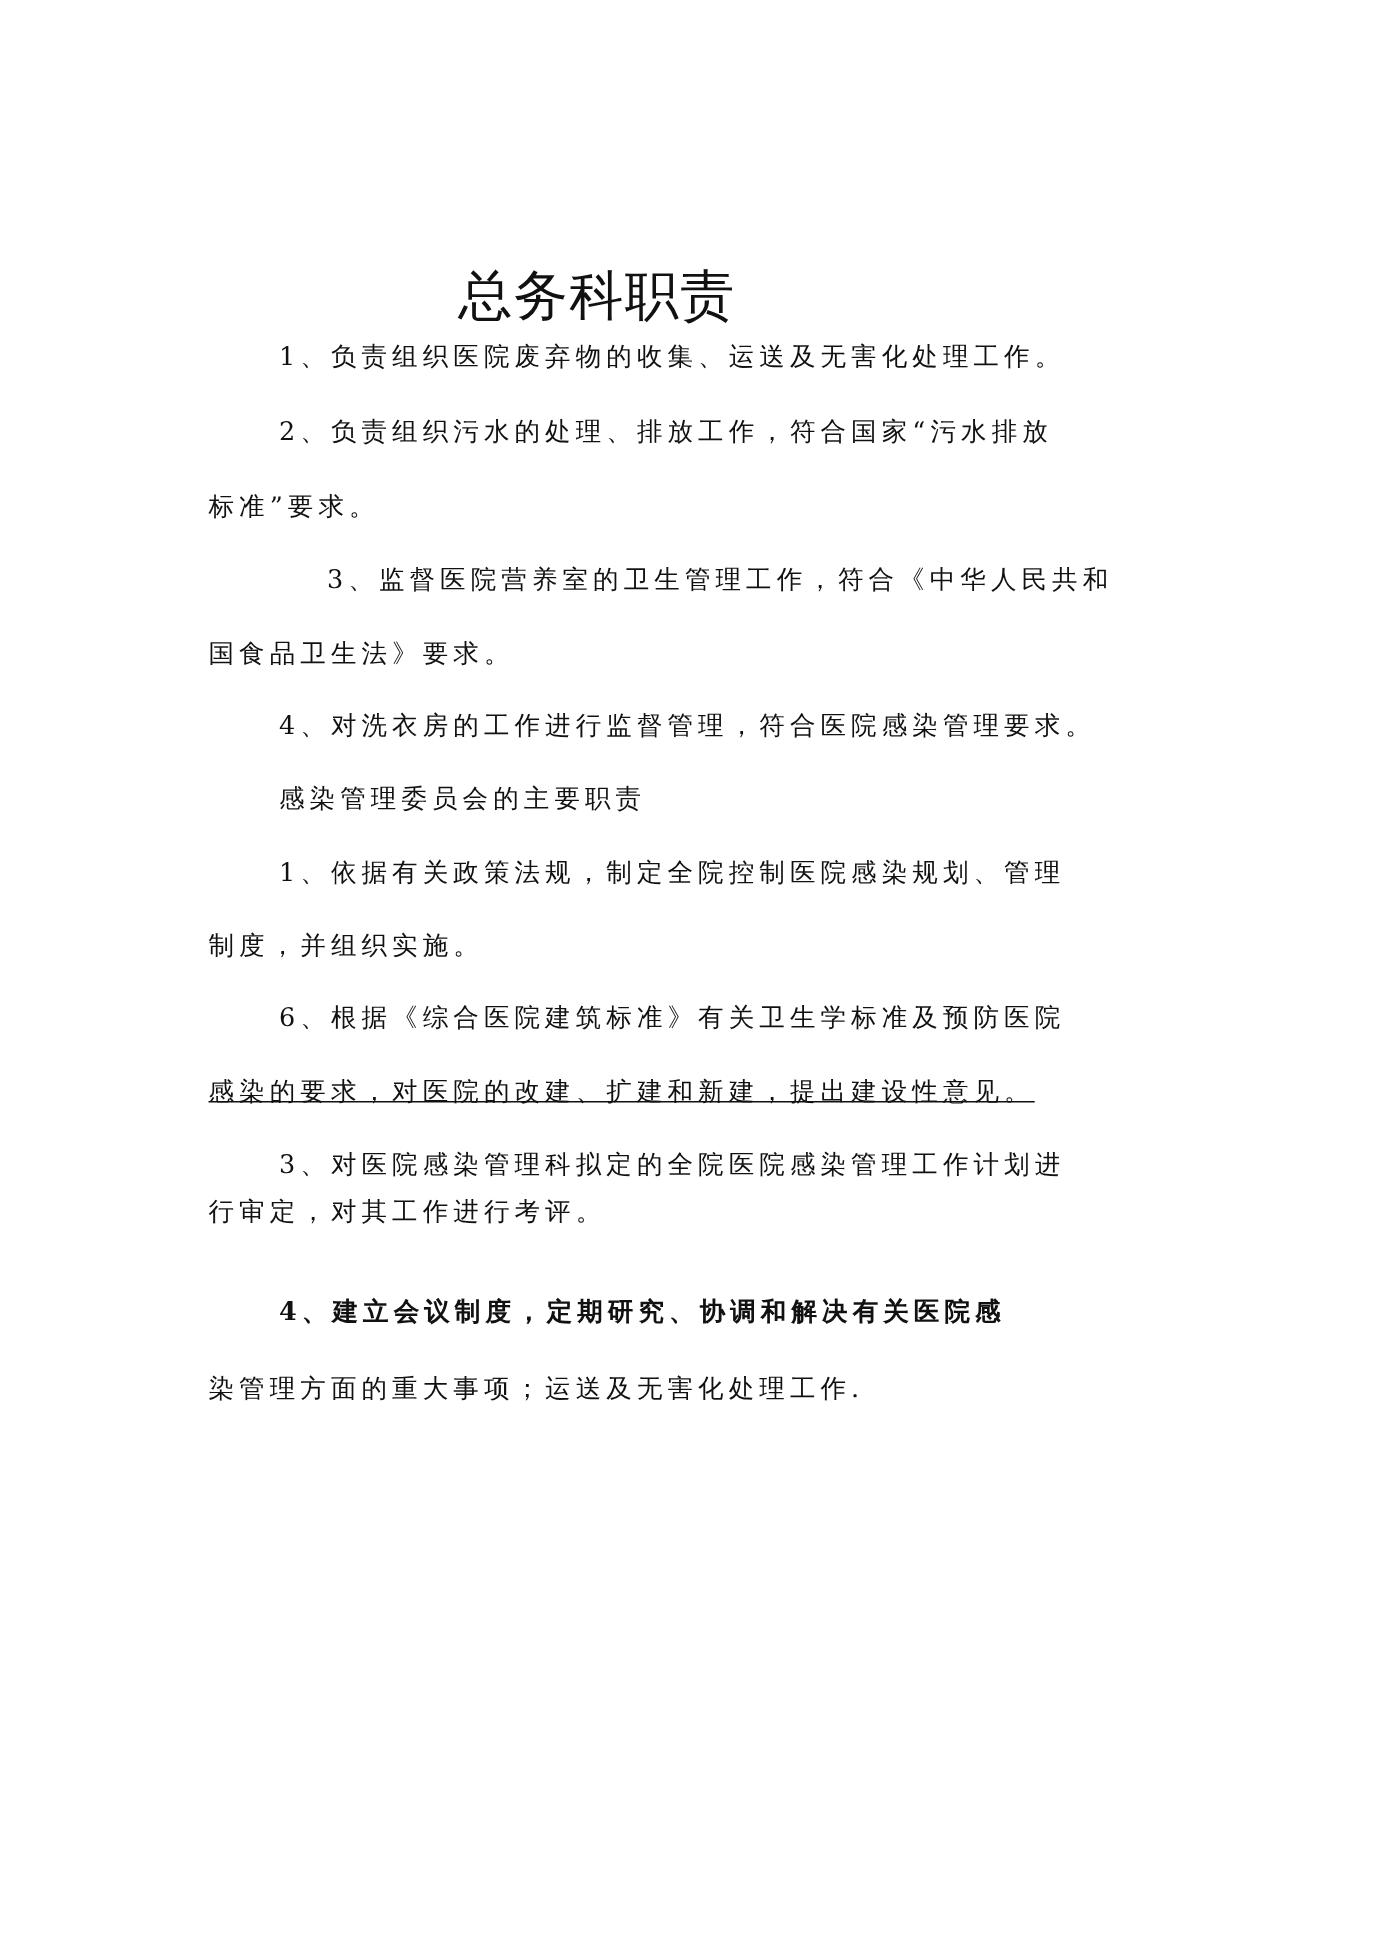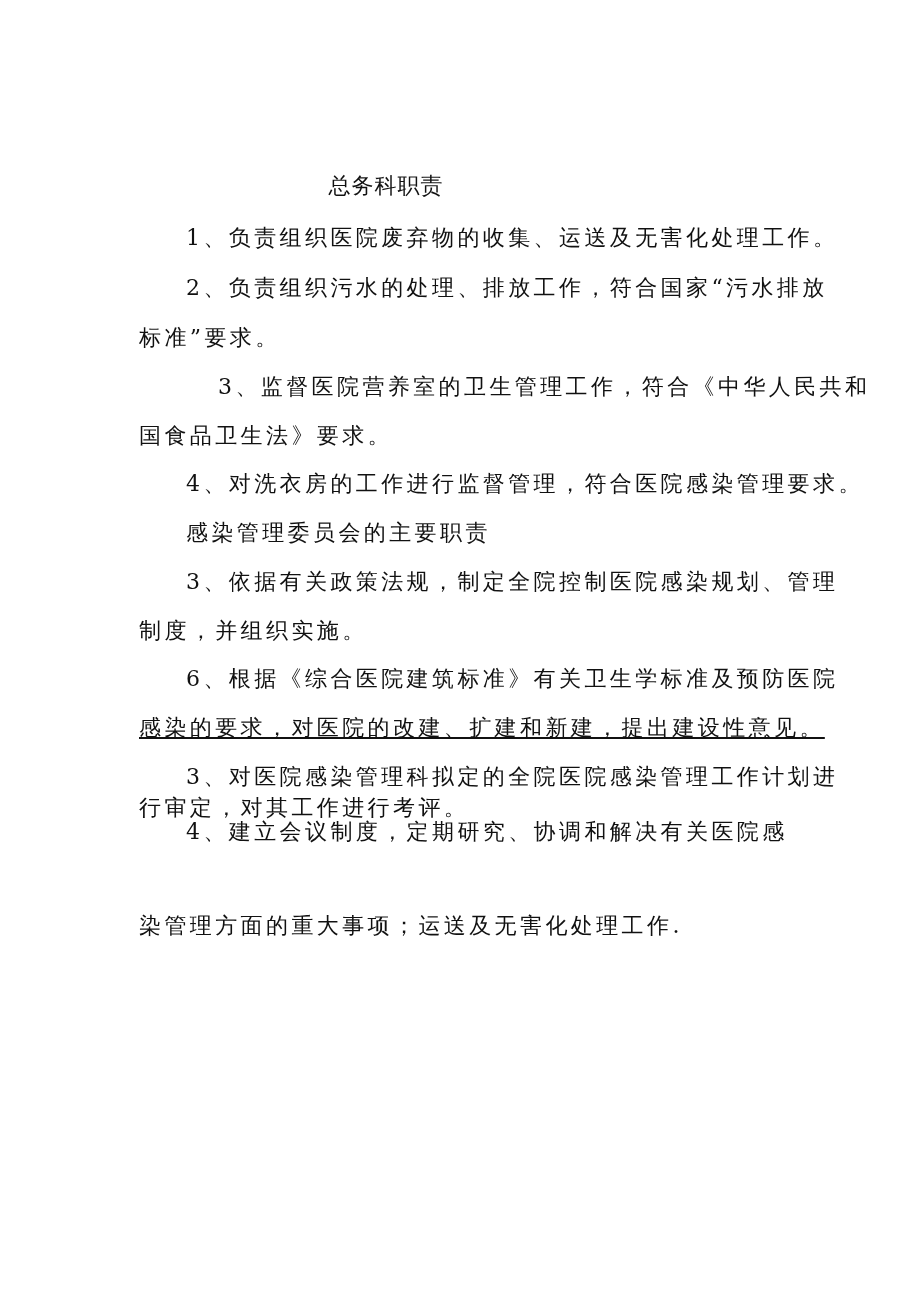--- a/index.html
+++ b/index.html
@@ -21,30 +21,30 @@
       top: 0;
       width: 920px;
       height: 1301px;
     }
     .title {
       position: absolute;
       left: 0;
       width: 772px;
       top: 168px;
       text-align: center;
-      font-size: 22px;
+      font-size: 36px;
       line-height: 36px;
       letter-spacing: 1px;
       font-weight: normal;
-      margin: 0;
+      margin: 12px;
     }
     .line {
       position: absolute;
       white-space: nowrap;
-      font-size: 22px;
+      font-size: 17px;
       line-height: 28px;
       letter-spacing: 3.4px;
       margin: 0;
     }
     .indent { left: 186px; }
     .flush { left: 139px; }
   </style>
 </head>
 <body>
 
@@ -60,26 +60,26 @@
 
     <p class="line indent" style="top:373px;margin-left:32px;">3、监督医院营养室的卫生管理工作，符合《中华人民共和</p>
     <p class="line flush" style="top:422px;">国食品卫生法》要求。</p>
 
     <p class="line indent" style="top:470px;">4、对洗衣房的工作进行监督管理，符合医院感染管理要求。</p>
   </div>
 
   <div>
     <p class="line indent" style="top:519px;">感染管理委员会的主要职责</p>
 
-    <p class="line indent" style="top:568px;">3、依据有关政策法规，制定全院控制医院感染规划、管理</p>
+    <p class="line indent" style="top:568px;">1、依据有关政策法规，制定全院控制医院感染规划、管理</p>
     <p class="line flush" style="top:617px;">制度，并组织实施。</p>
 
     <p class="line indent" style="top:665px;">6、根据《综合医院建筑标准》有关卫生学标准及预防医院</p>
     <p class="line flush" style="top:714px;text-decoration:underline;">感染的要求，对医院的改建、扩建和新建，提出建设性意见。</p>
 
     <p class="line indent" style="top:763px;">3、对医院感染管理科拟定的全院医院感染管理工作计划进</p>
     <p class="line flush" style="top:794px;">行审定，对其工作进行考评。</p>
 
-    <p class="line indent" style="top:818px;">4、建立会议制度，定期研究、协调和解决有关医院感</p>
+    <p class="line indent" style="top:861px;font-weight:bold;">4、建立会议制度，定期研究、协调和解决有关医院感</p>
     <p class="line flush" style="top:912px;">染管理方面的重大事项；运送及无害化处理工作.</p>
   </div>
 
 </div>
 
 </body></html>

